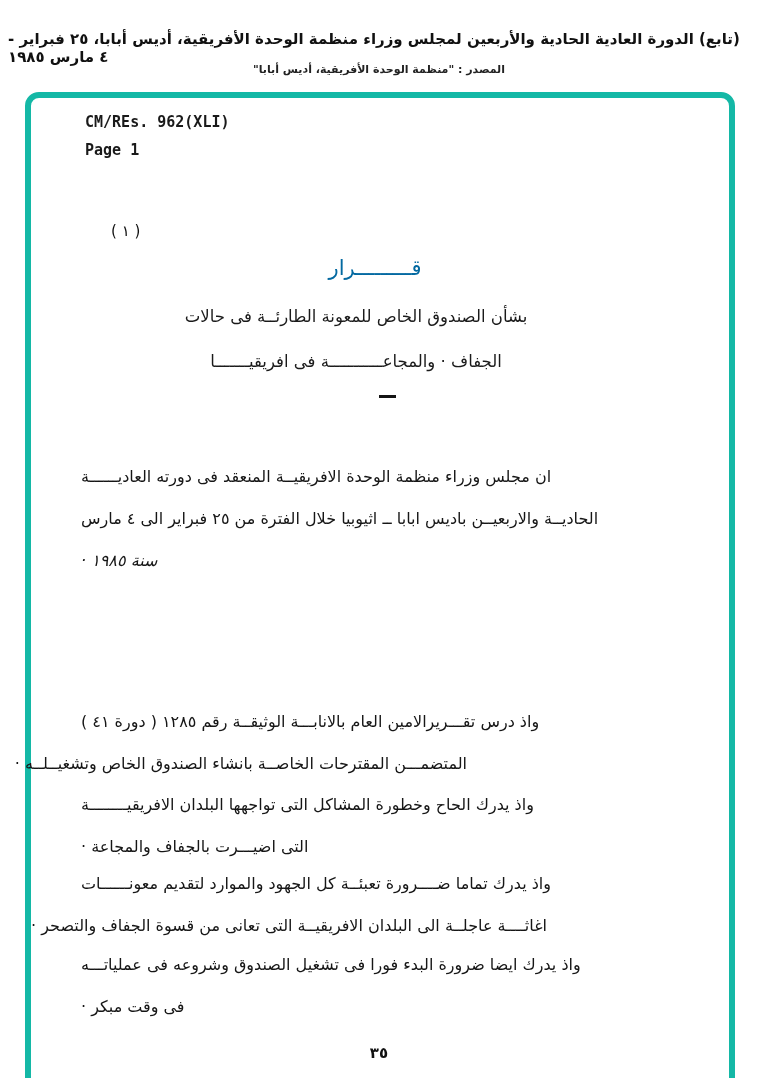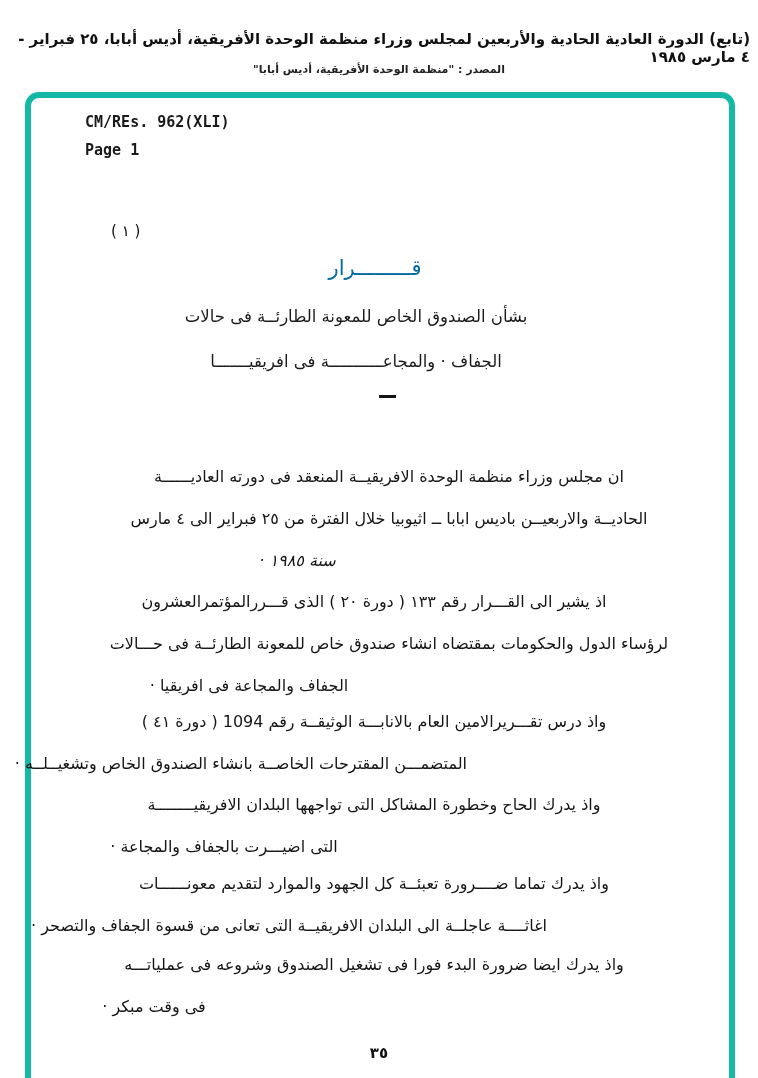--- a/index.html
+++ b/index.html
@@ -8,21 +8,21 @@
     background:#ffffff;
     font-family:"DejaVu Sans",sans-serif;
     color:#1b1b1b;
     overflow:hidden;
   }
   .rtl{direction:rtl;unicode-bidi:embed;}
 
   
   .hdr1{
     position:absolute;top:30px;left:8px;right:8px;
-    text-align:right;font-size:15px;font-weight:bold;color:#111;
+    text-align:left;font-size:15px;font-weight:bold;color:#111;
     letter-spacing:0;
   }
   .hdr2{
     position:absolute;top:63px;left:8px;right:8px;
     text-align:center;font-size:11px;font-weight:bold;color:#222;
   }
 
   
   .hl-box{
     position:absolute;left:25px;top:92px;
@@ -56,21 +56,21 @@
   }
   .dash-sep{
     position:absolute;top:297px;left:348px;
     width:17px;height:3px;background:#141414;
   }
 
   
   .para{
     position:absolute;left:10px;right:32px;
     font-size:16px;line-height:42px;color:#161616;
-    text-align:center;
+    text-align:left;
   }
   .p1{top:358px;} .p2{top:483px;} .p3{top:603px;}
   .p4{top:686px;} .p5{top:765px;} .p6{top:846px;}
   .pline{white-space:nowrap;padding-left:40px;}
   
   .ind-sm{padding-right:30px;}
   .ind-p1l3{padding-right:183px;font-style:italic;}
   .ind-p2l3{padding-right:280px;}
   .ind-p3l2{padding-right:230px;}
   .ind-p4l2{padding-right:330px;}
@@ -104,28 +104,23 @@
     </div>
 
     <div class="dash-sep"></div>
 
     <div class="para p1 rtl">
       <div class="pline">ان مجلس وزراء منظمة الوحدة الافريقيــة المنعقد فى  دورته العاديــــــة</div>
       <div class="pline">الحاديــة  والاربعيــن باديس ابابا ــ اثيوبيا خلال الفترة من ٢٥ فبراير الى ٤ مارس</div>
       <div class="pline ind-p1l3">سنة ١٩٨٥ ·</div>
     </div>
 
-    <div class="para p2 rtl">
-      <div class="pline ind-sm">اذ يشير الى  القـــرار رقم ١٣٣ ( دورة ٢٠ ) الذى  قـــررالمؤتمرالعشرون</div>
-      <div class="pline">لرؤساء الدول   والحكومات بمقتضاه انشاء صندوق خاص للمعونة الطارئــة فى حـــالات</div>
-      <div class="pline ind-p2l3">الجفاف والمجاعة فى افريقيا ·</div>
-    </div>
 
     <div class="para p3 rtl">
-      <div class="pline ind-sm">واذ درس تقـــريرالامين العام بالانابـــة الوثيقــة رقم 1094 ( دورة ٤١ )</div>
+      <div class="pline ind-sm">واذ درس تقـــريرالامين العام بالانابـــة الوثيقــة رقم ١٢٨٥ ( دورة ٤١ )</div>
       <div class="pline ind-p3l2">المتضمـــن المقترحات الخاصــة بانشاء الصندوق الخاص وتشغيــلــه ·</div>
     </div>
 
     <div class="para p4 rtl">
       <div class="pline ind-sm">واذ يدرك الحاح  وخطورة المشاكل التى تواجهها البلدان الافريقيــــــــة</div>
       <div class="pline ind-p4l2">التى اضيـــرت بالجفاف  والمجاعة ·</div>
     </div>
 
     <div class="para p5 rtl">
       <div class="pline ind-sm">واذ يدرك تماما ضــــرورة تعبئــة كل الجهود والموارد لتقديم معونــــــات</div>

